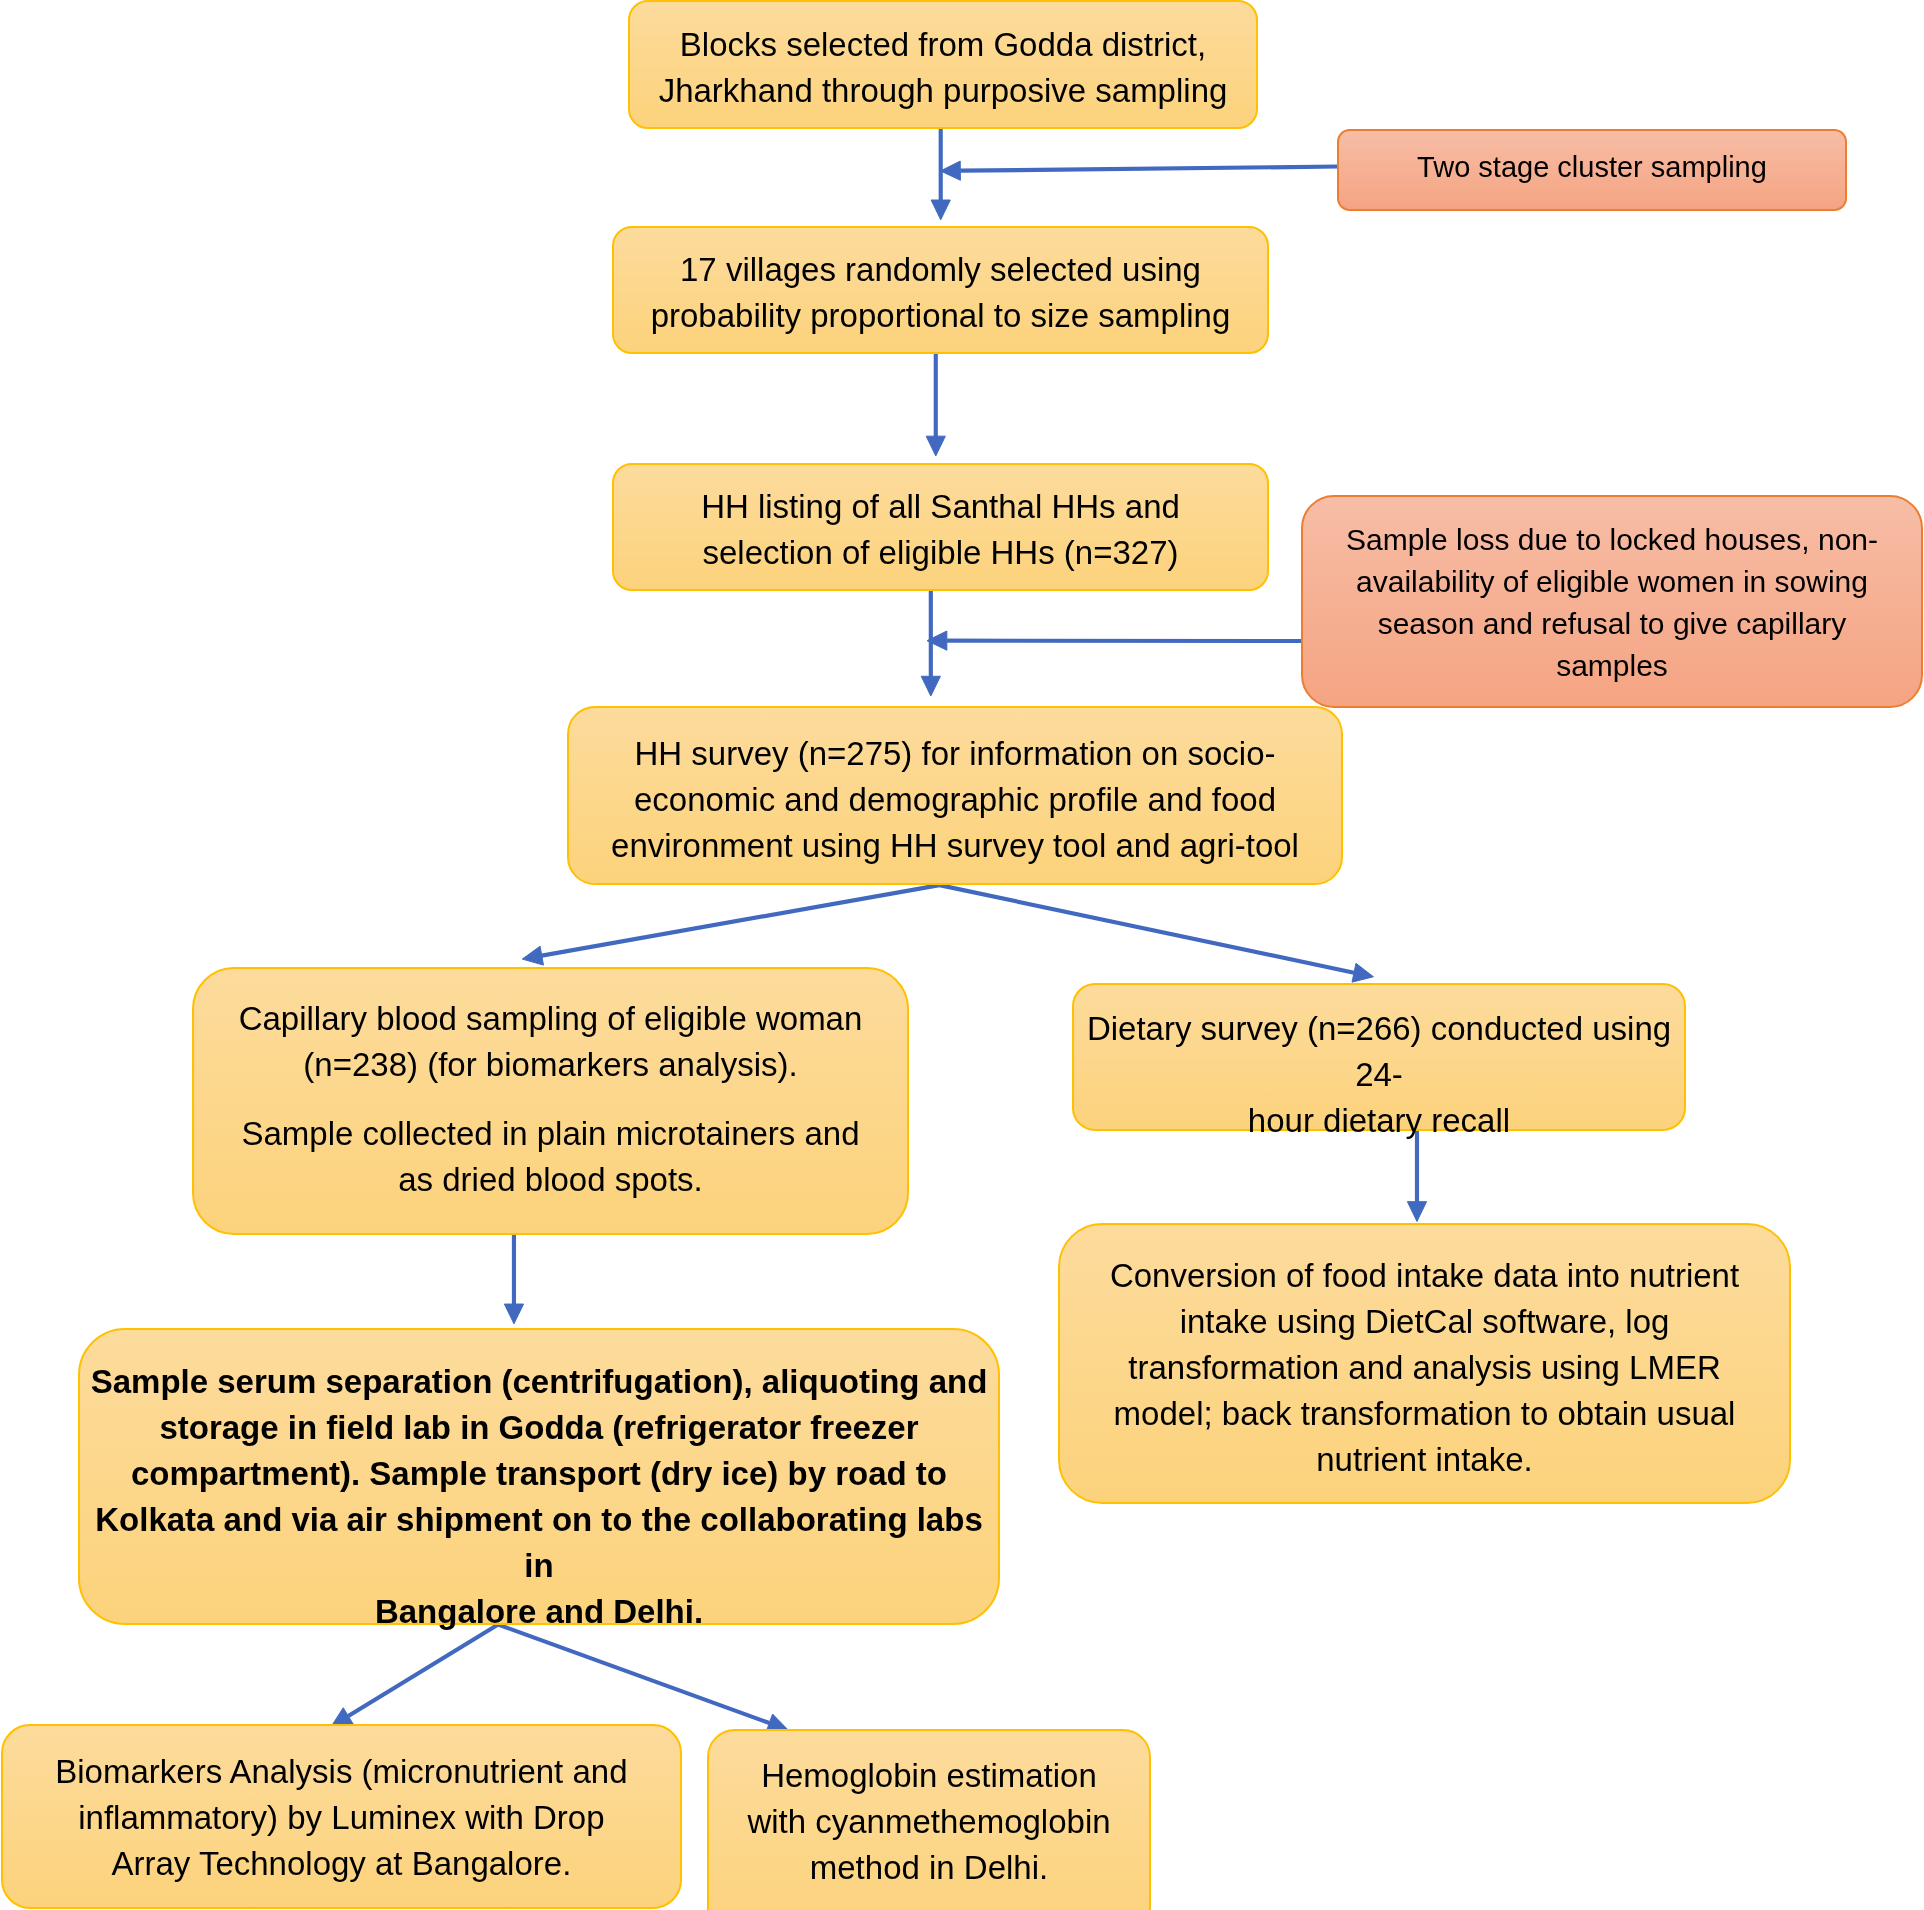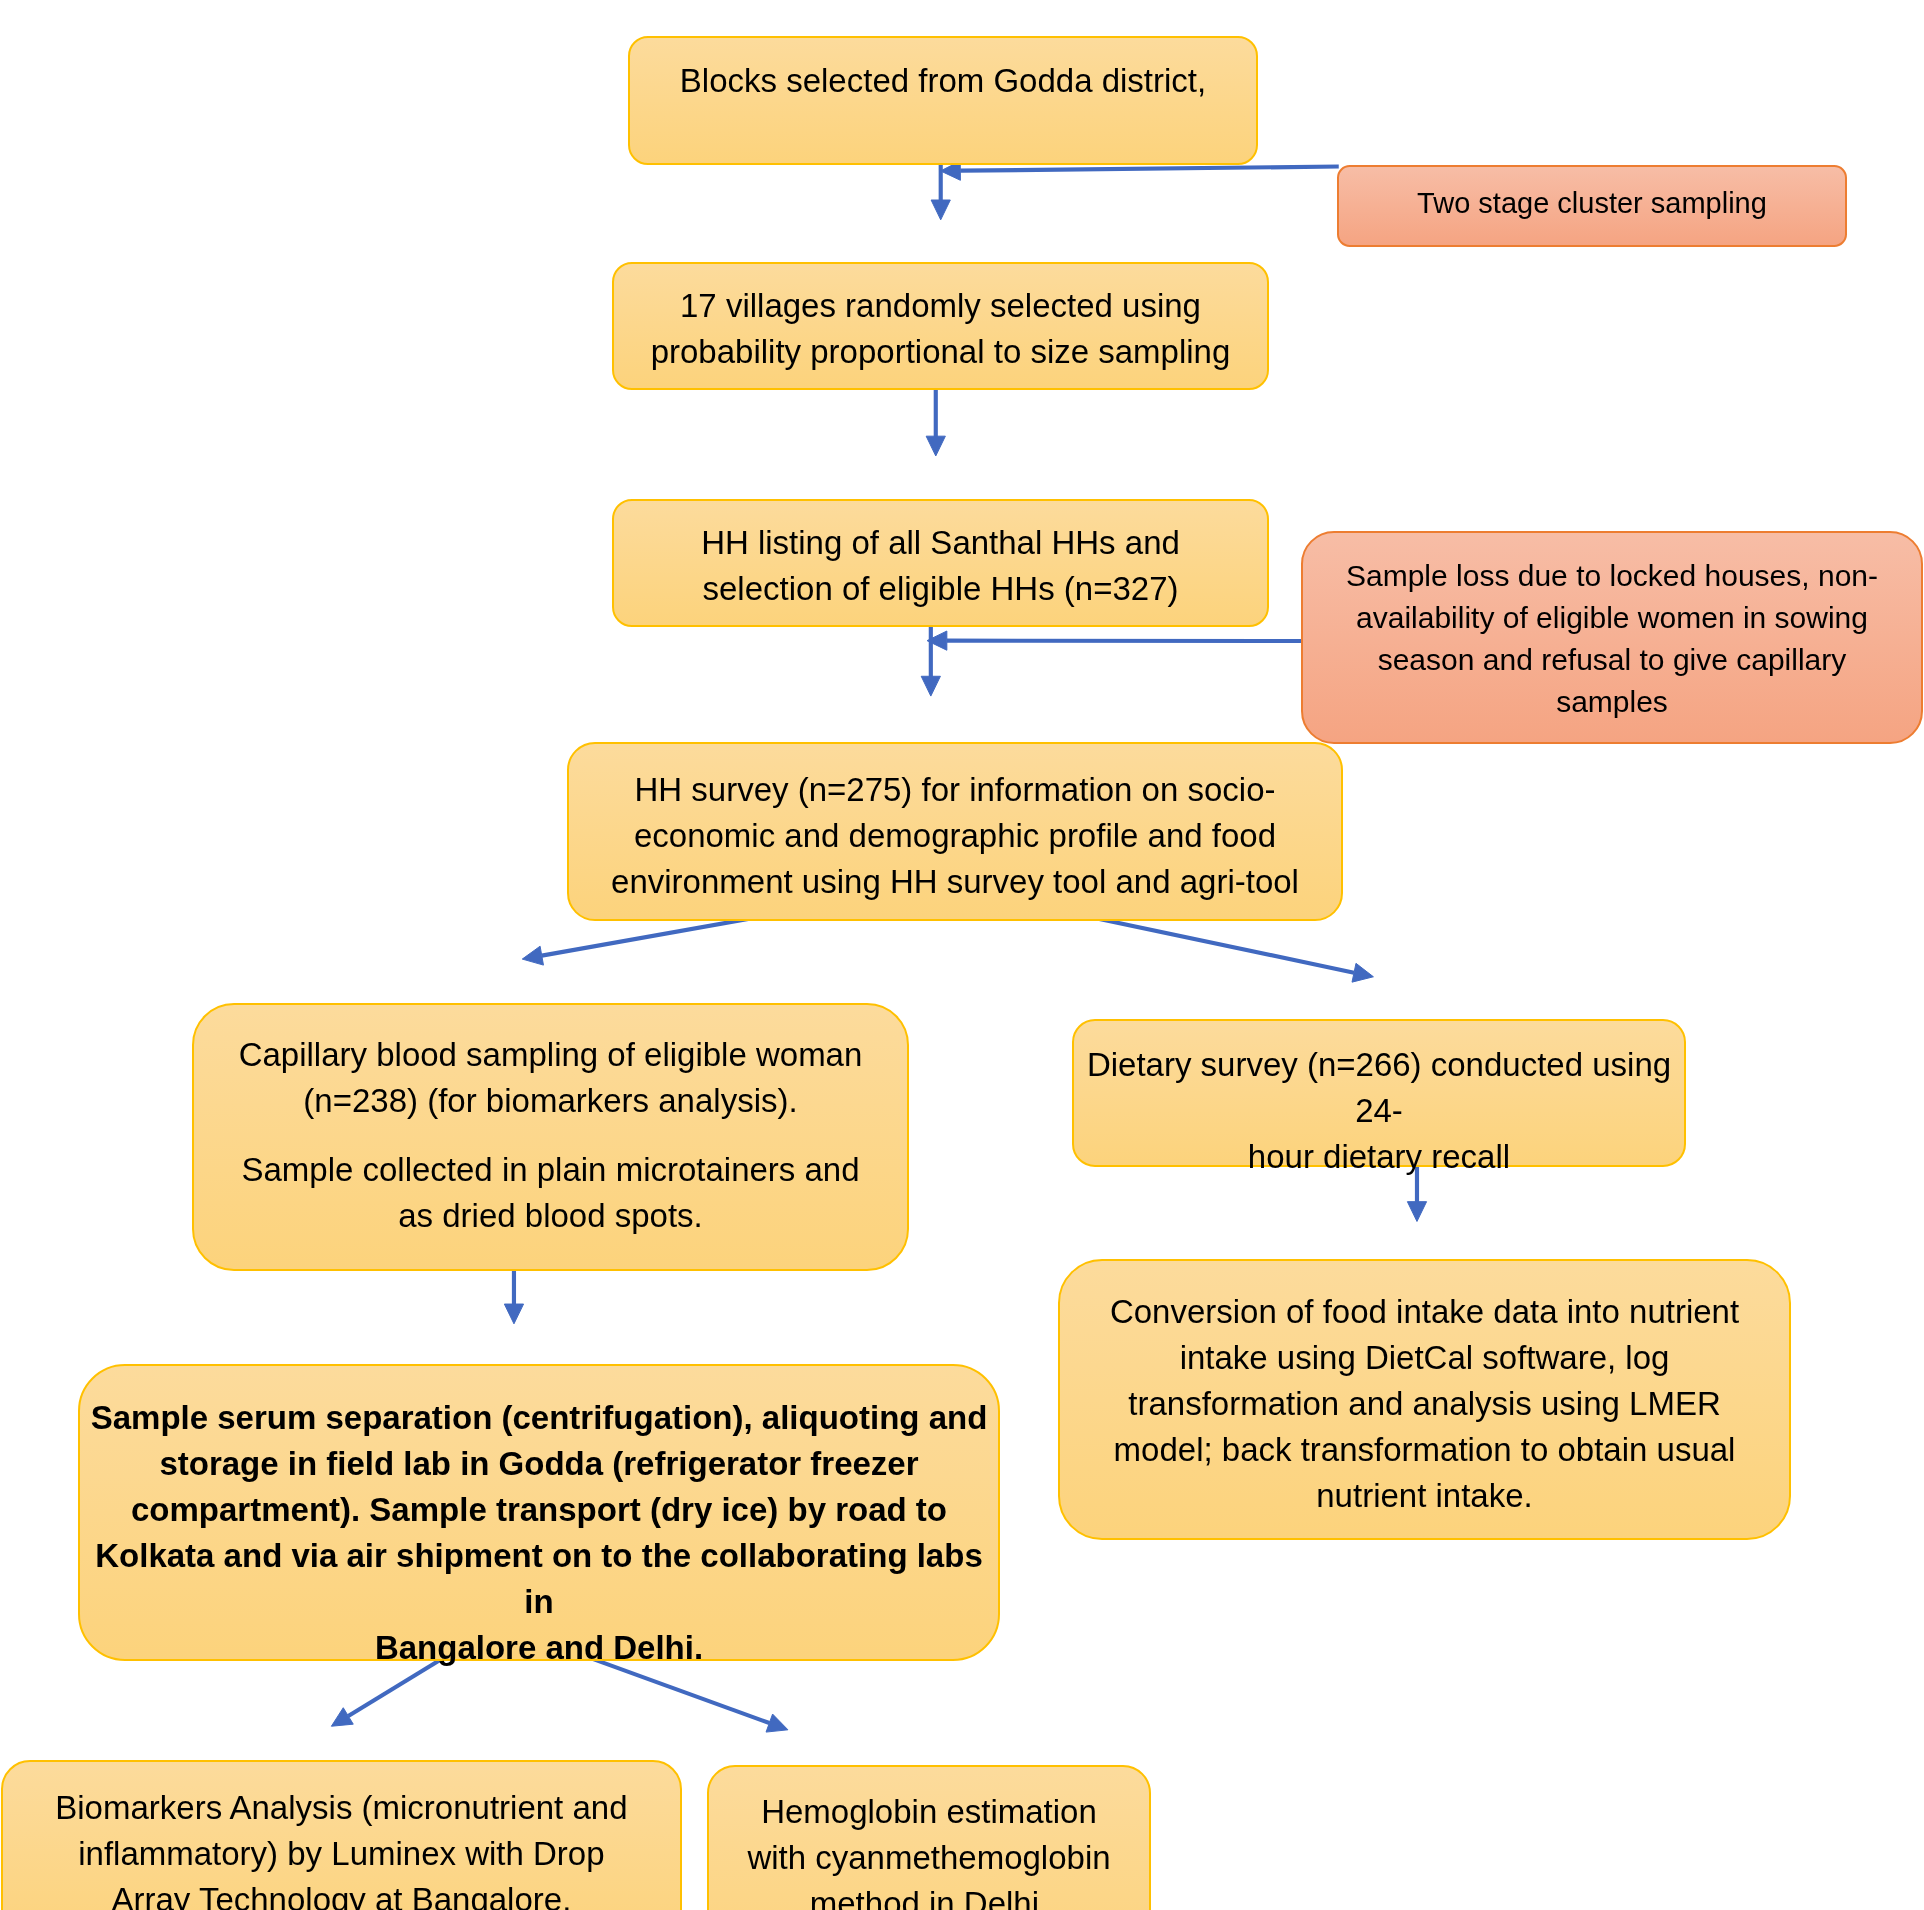--- a/index.html
+++ b/index.html
@@ -2,21 +2,21 @@
 <html><head>
 <meta charset="utf-8">
 <title>Study flow diagram</title>
 <style>
   html,body{margin:0;padding:0;background:#ffffff;}
   body{width:1925px;height:1911px;position:relative;overflow:hidden;
        font-family:"Liberation Sans", sans-serif;
        -webkit-font-smoothing:antialiased;}
   .stage{position:absolute;left:0;top:0;width:1925px;height:1911px;}
   .node{position:absolute;box-sizing:border-box;border-radius:30px;
-        color:#000000;font-size:33px;line-height:46px;letter-spacing:0px;margin-top:36px;}
+        color:#000000;font-size:33px;line-height:46px;letter-spacing:0px;}
   .node .tx{position:absolute;left:0;right:0;display:block;text-align:center;}
   .yellow{background:linear-gradient(180deg,#fcdb9c 0%,#fcd37c 100%);
           border:2.2px solid #ffc000;}
   .orange{background:linear-gradient(180deg,#f7bda6 0%,#f5a482 100%);
           border:2.2px solid #ed7d31;}
   svg.edges{position:absolute;left:0;top:0;width:1925px;height:1911px;}
   .blank{display:block;height:23px;line-height:23px;font-size:1px;}
 </style>
 </head>
 <body>
@@ -66,21 +66,21 @@
         <polygon points="334.6,1743.4 346.6,1724.7 356.7,1741.3" stroke-width="1"></polygon>
       </g>
       <g>
         <line x1="503" y1="1640.7" x2="776.9" y2="1740.2"></line>
         <polygon points="795.7,1747.0 773.6,1749.3 780.2,1731.1" stroke-width="1"></polygon>
       </g>
     </g>
   </svg>
 
   <div class="node yellow" style="left:628px;top:-0.1px;width:630px;height:129px;border-radius:20px;">
-    <span class="tx" style="top:19.7px;"><span>Blocks selected from Godda district,</span><br></span>
+    <span class="tx" style="top:19.7px;"><span>Blocks selected from Godda district,</span><br><span>Jharkhand through purposive sampling</span></span>
   </div>
 
   <div class="node orange" style="left:1337px;top:129px;width:510px;height:82px;border-radius:12.7px;">
     <span class="tx" style="top:16px;font-size:29px;line-height:41px;"><span>Two stage cluster sampling</span></span>
   </div>
 
   <div class="node yellow" style="left:612px;top:226px;width:657px;height:128px;border-radius:20px;">
     <span class="tx" style="top:19px;"><span>17 villages randomly selected using</span><br><span>probability proportional to size sampling</span></span>
   </div>
 

